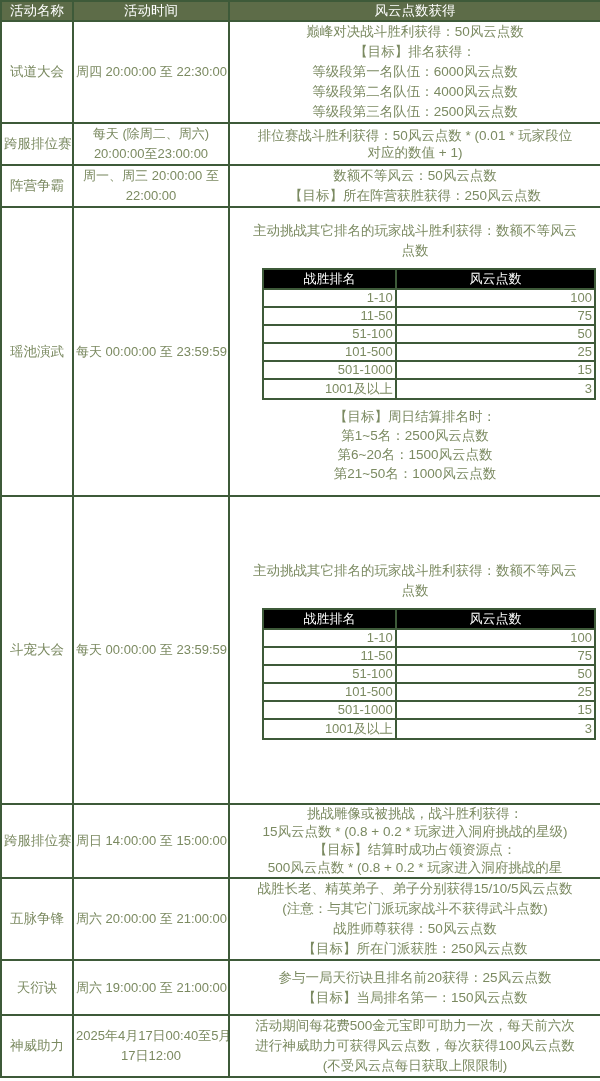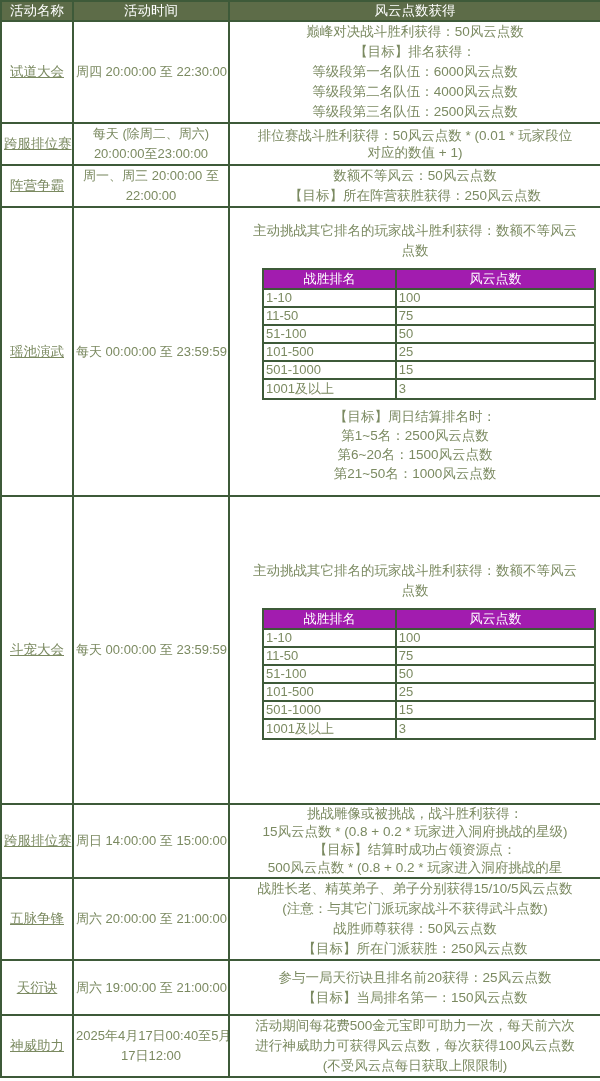--- a/index.html
+++ b/index.html
@@ -26,21 +26,21 @@
     text-align: center;
   }
   .t-main td {
     color: #7b8a61;
     font-size: 13.5px;
     text-align: center;
     vertical-align: middle;
     background: #ffffff;
   }
   .ln { display: block; line-height: 20px; white-space: nowrap; }
-  .name-cell { font-size: 13px; white-space: nowrap; text-decoration: underline; }
+  .name-cell { font-size: 13px; white-space: nowrap; }
   .time-cell .ln { font-size: 13px; }
 
   .row-h1 td { height: 96px; }
   .row-h2 td { height: 33px; }
   .row-h3 td { height: 37px; }
   .row-h4 td { height: 289px; }
   .row-h5 td { height: 308px; }
   .row-h6 td { height: 69px; }
   .row-h7 td { height: 76px; }
   .row-h8 td { height: 55px; }
@@ -58,33 +58,33 @@
     width: calc(100% - 32px);
     margin-left: 30px;
   }
   .t-inner th, .t-inner td {
     border: 2px solid #3e5a39;
     padding: 0 2px;
     overflow: hidden;
     white-space: nowrap;
   }
   .t-inner thead th {
-    background: #a21caf;
+    background: #000000;
     color: #ffffff;
     font-size: 13px;
     font-weight: normal;
     height: 20px;
     text-align: center;
   }
   .t-inner td {
     background: #ffffff;
     color: #7b8a61;
     font-size: 13px;
     height: 18px;
-    text-align: left;
+    text-align: right;
   }
 </style>
 </head>
 <body>
 
 <table class="t-main">
   <colgroup>
     <col style="width:72px">
     <col style="width:156px">
     <col style="width:372px">

